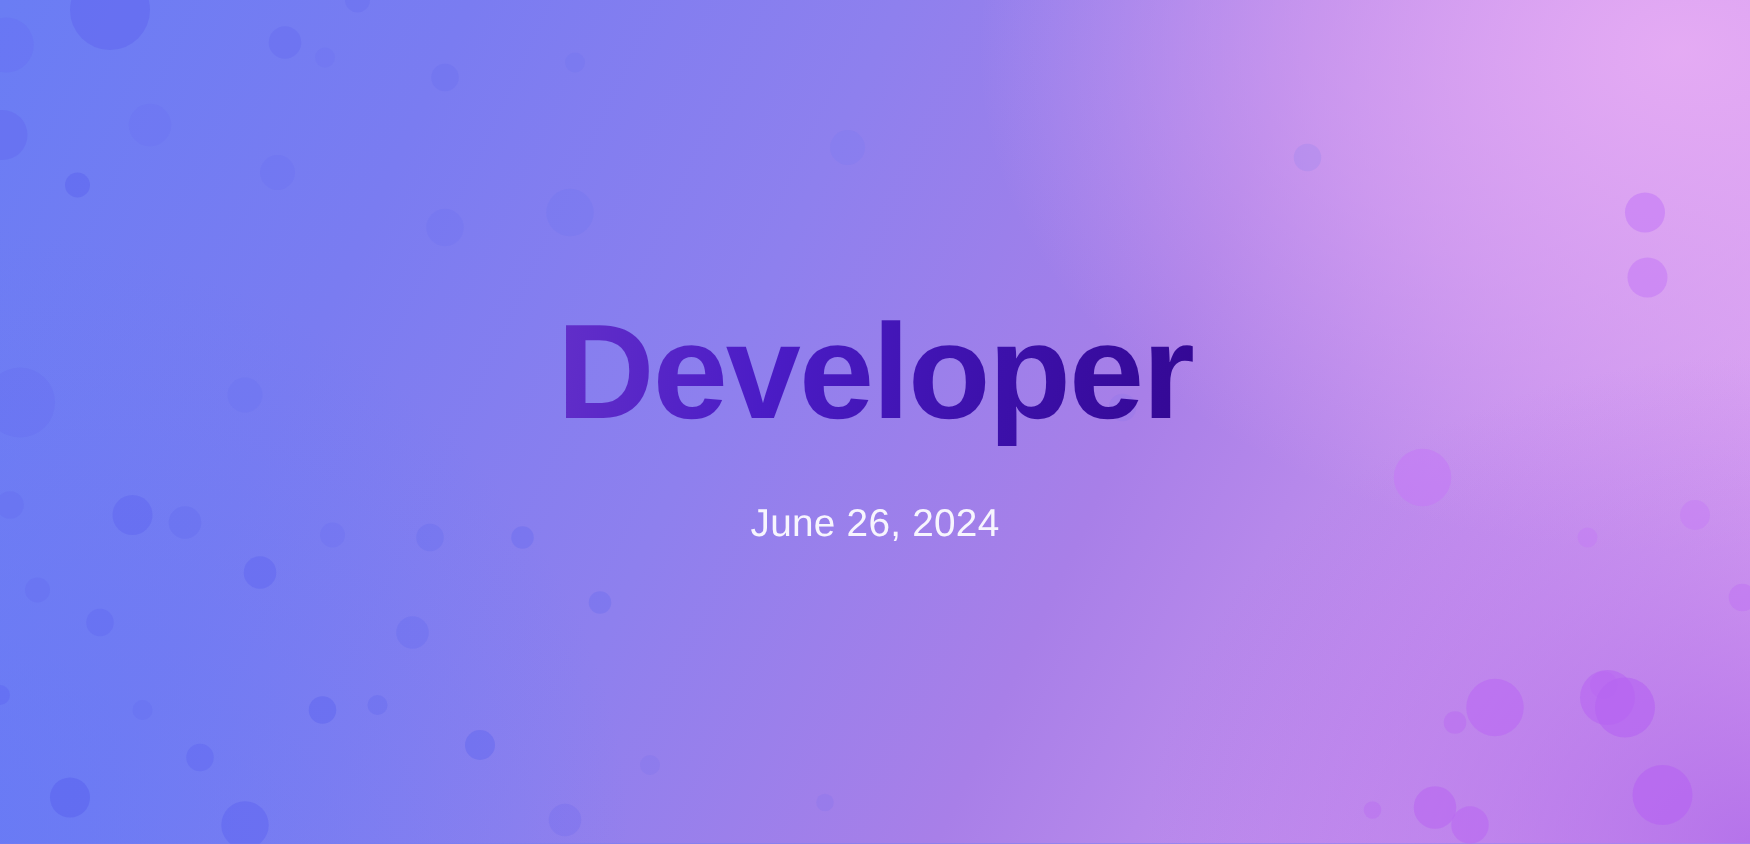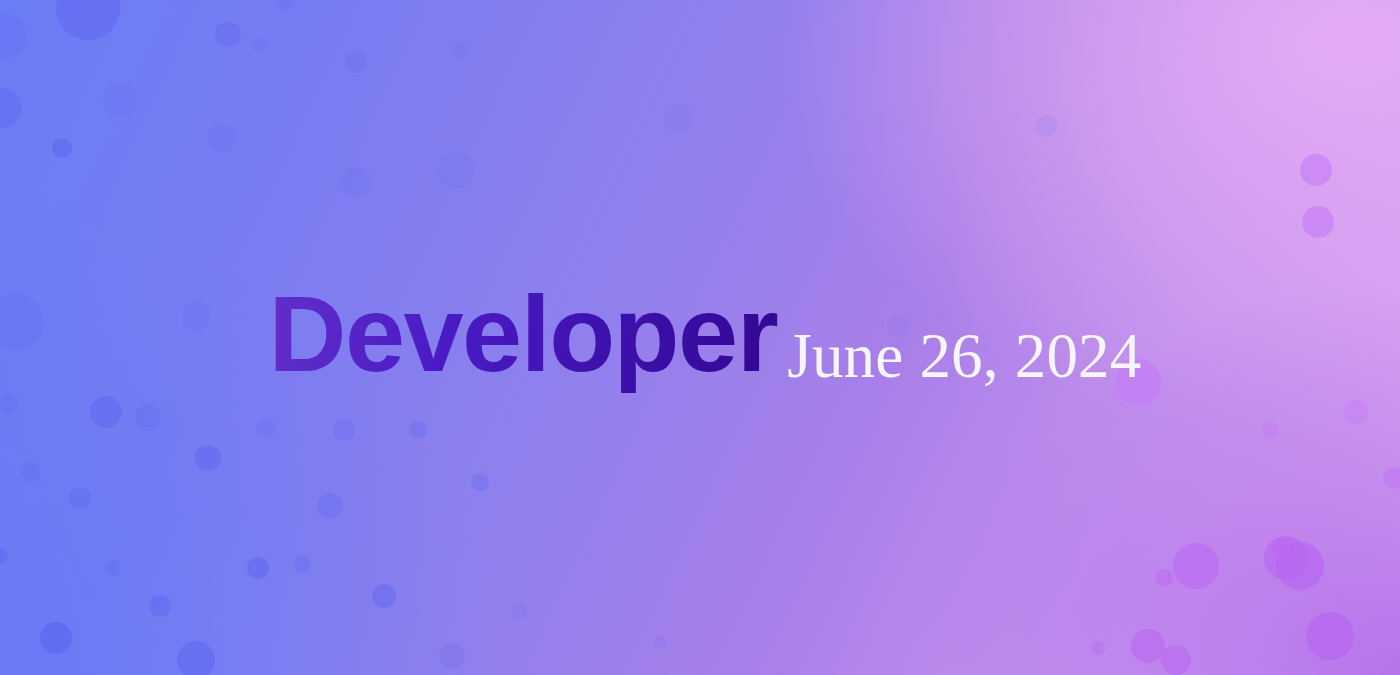--- a/index.html
+++ b/index.html
@@ -66,20 +66,21 @@
     position: absolute;
     border-radius: 50%;
     display: block;
   }
 
   
   .content {
     position: absolute;
     inset: 0;
     display: flex;
+    flex-direction: column;
     align-items: center;
     justify-content: center;
     border-radius: 18px;
   }
   .headline {
     margin: 0;
     text-align: center;
     font-size: 108px;
     line-height: 1.10;
     font-weight: 700;
@@ -90,25 +91,24 @@
     color: transparent;
     -webkit-text-fill-color: transparent;
     padding: 0 10px 6px 10px;
   }
   .headline .line { display: block; }
   .headline .line-2 { letter-spacing: -2px; }
 
   .subtitle {
     margin: 38px 0 0 0;
     text-align: right;
-    font-size: 63px;
+    font-size: 31px;
     font-weight: 400;
     letter-spacing: 0.2px;
     color: #F7F5FE;
-    font-family: Liberation Serif, serif;
   }
 </style>
 </head>
 <body>
 
 <div class="banner">
 
   <div class="bg-base"></div>
   <div class="bg-glow-tr"></div>
   <div class="bg-glow-br"></div>

